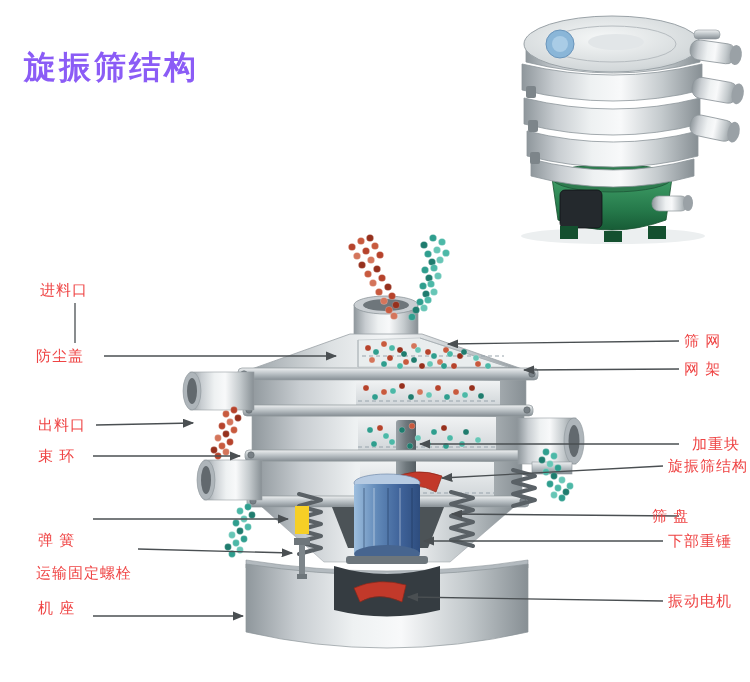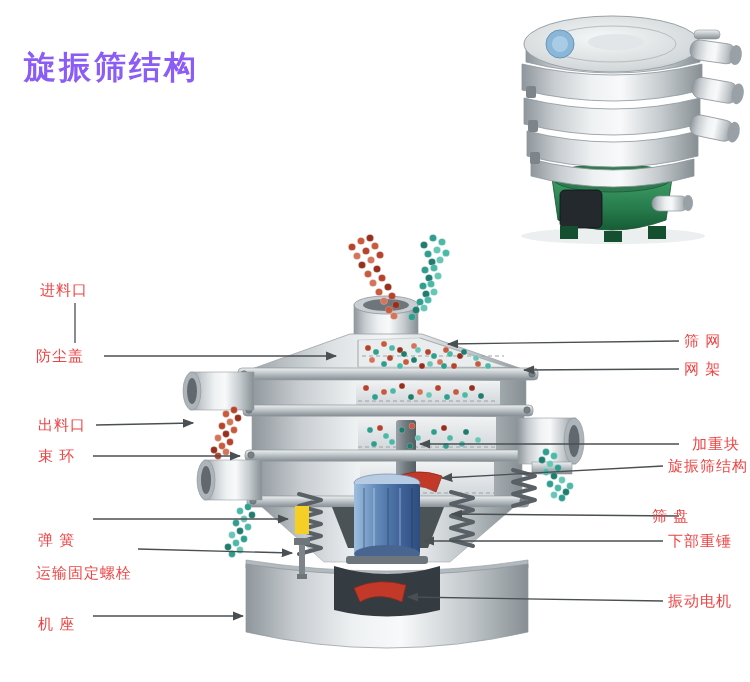--- a/index.html
+++ b/index.html
@@ -393,21 +393,21 @@
 </svg>
 
 <div class="title">旋振筛结构</div>
 
 <div class="lbl" style="left:40px;top:282px">进料口</div>
 <div class="lbl" style="left:36px;top:348px">防尘盖</div>
 <div class="lbl" style="left:38px;top:417px">出料口</div>
 <div class="lbl" style="left:38px;top:448px">束 环</div>
 <div class="lbl" style="left:38px;top:532px">弹 簧</div>
 <div class="lbl" style="left:36px;top:565px">运输固定螺栓</div>
-<div class="lbl" style="left:38px;top:616px">机 座</div>
+<div class="lbl" style="left:38px;top:600px">机 座</div>
 
 <div class="lbl" style="left:684px;top:333px">筛 网</div>
 <div class="lbl" style="left:684px;top:361px">网 架</div>
 <div class="lbl" style="left:692px;top:436px">加重块</div>
 <div class="lbl" style="left:668px;top:458px">旋振筛结构</div>
 <div class="lbl" style="left:652px;top:508px">筛 盘</div>
 <div class="lbl" style="left:668px;top:533px">下部重锤</div>
 <div class="lbl" style="left:668px;top:593px">振动电机</div>
 
 </body></html>

